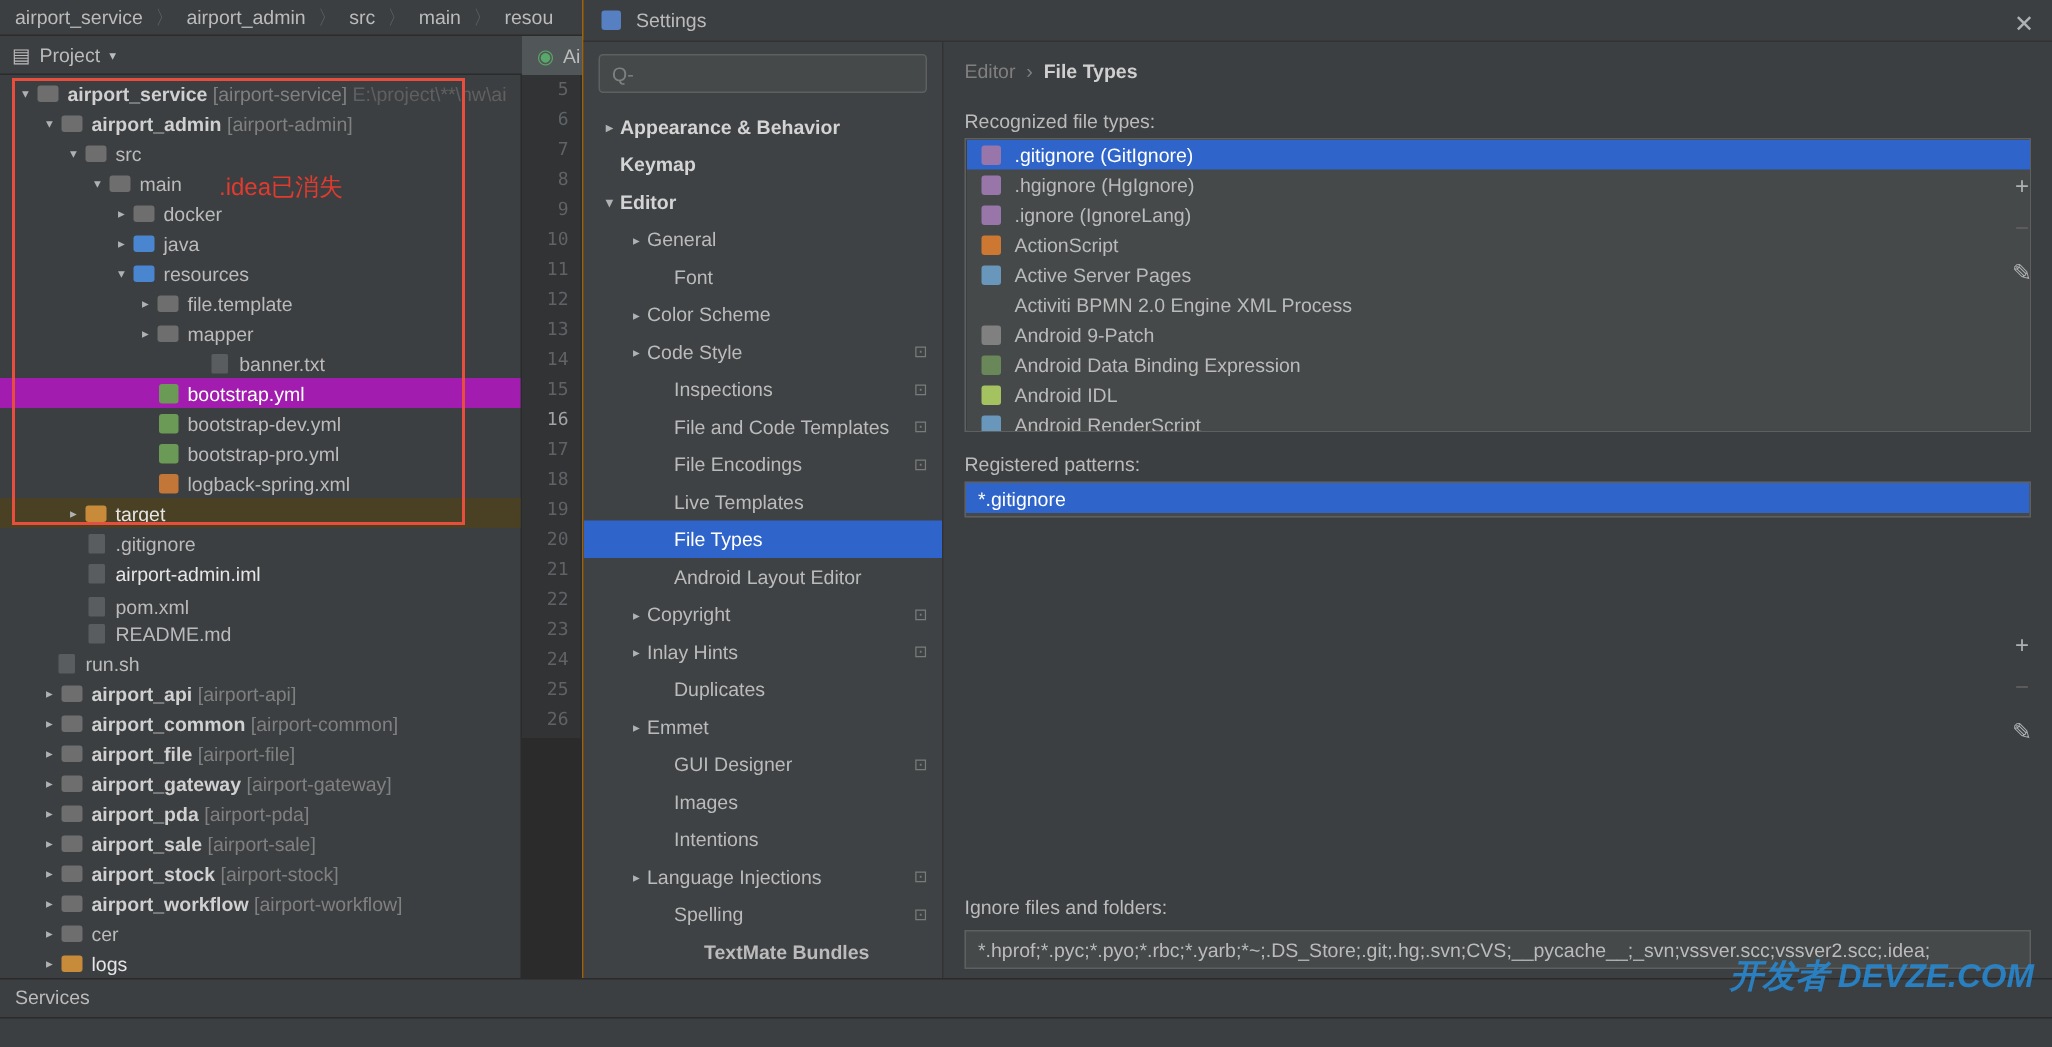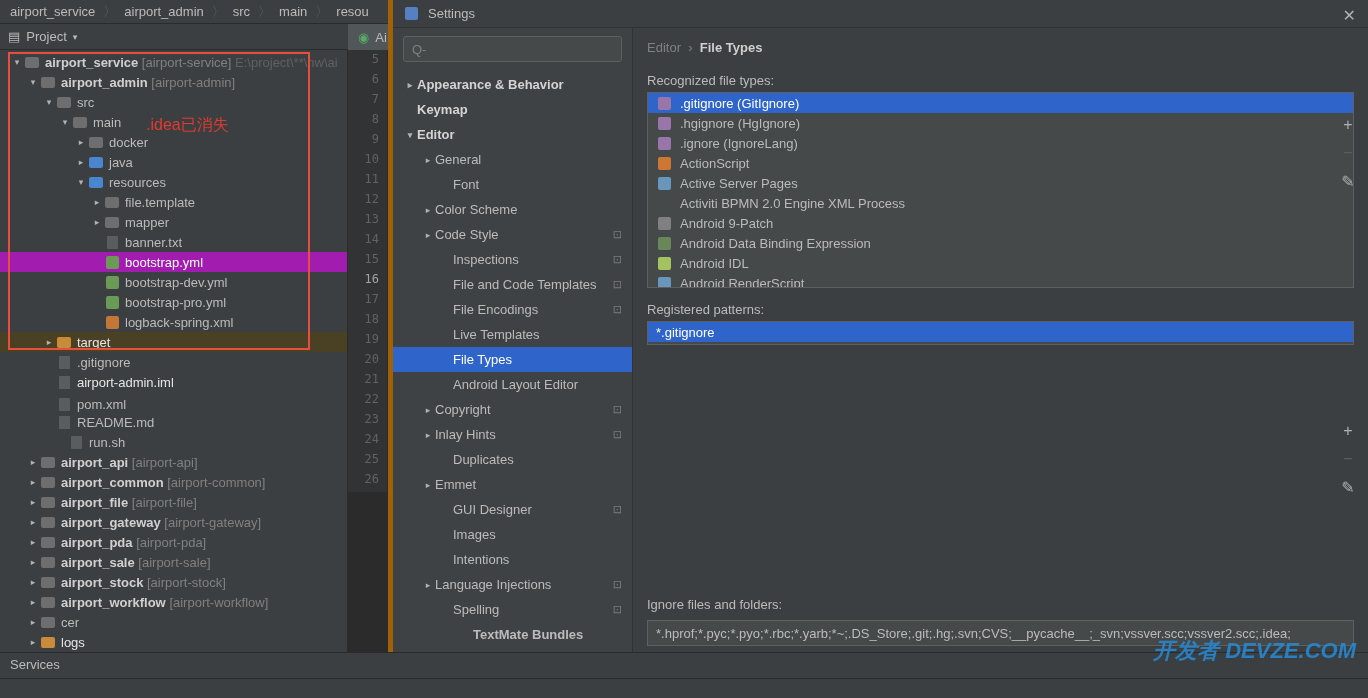--- a/index.html
+++ b/index.html
@@ -27,21 +27,21 @@
 .folder-orange{background:#c88b3a;border-radius:2px;width:14px;height:11px}
 .file-generic{background:#5a5d5f;border-radius:1px;width:11px;height:13px}
 .file-yml{background:#6b9956;border-radius:2px;width:13px;height:13px}
 .file-xml{background:#c27637;border-radius:2px;width:13px;height:13px}
 .bold{font-weight:bold;color:#d0d0d0}
 .module-name{color:#808080;font-weight:normal}
 .orange-text{color:#e5e5e5}
 .gutter{width:40px;background:#313335;border-right:1px solid #2b2b2b;padding-top:2px}
 .line-num{height:20px;text-align:right;padding-right:8px;color:#606366;font-family:Consolas,monospace;font-size:12px}
 .line-num.current{color:#a4a3a3}
-.settings{position:absolute;left:388px;top:0;right:0;bottom:0;background:#3c3f41;border-left:5px solid #a16207;display:flex;flex-direction:column}
+.settings{position:absolute;left:388px;top:0;right:0;bottom:0;background:#3c3f41;border-left:1px solid #a16207;display:flex;flex-direction:column}
 .settings-title{height:28px;padding:0 12px;border-bottom:1px solid #323232}
 .settings-title .t{color:#bbbbbb;margin-left:10px}
 .settings-close{position:absolute;right:12px;top:6px;color:#afb1b3;cursor:pointer;font-size:16px}
 .settings-body{display:flex;flex:1;overflow:hidden}
 .settings-nav{width:240px;background:#3f4244;border-right:1px solid #323232;display:flex;flex-direction:column}
 .search-box{margin:8px 10px;padding:4px 8px;background:#45494a;border:1px solid #5e6060;border-radius:3px;color:#808080;height:26px;display:flex;align-items:center}
 .nav-tree{flex:1;overflow-y:auto;padding-top:2px}
 .nav-item{display:flex;align-items:center;height:25px;cursor:pointer;color:#bbbbbb;position:relative}
 .nav-item.bold-h{font-weight:bold;color:#d4d4d4}
 .nav-item.selected{background:#2f65ca;color:#fff}
@@ -161,91 +161,91 @@
           </span>
           <span>file.template</span>
         </div>
         <div class="tree-item" style="padding-left: 92px;">
           <span class="arrow">▸</span>
           <span class="ficon">
             <span class="folder-grey"></span>
           </span>
           <span>mapper</span>
         </div>
+        <div class="tree-item" style=" justify-content: center;">
+          <span class="arrow"></span>
+          <span class="ficon">
+            <span class="file-generic"></span>
+          </span>
+          <span>banner.txt</span>
+        </div>
+        <div class="tree-item selected" style="padding-left: 92px;">
+          <span class="arrow"></span>
+          <span class="ficon">
+            <span class="file-yml"></span>
+          </span>
+          <span>bootstrap.yml</span>
+        </div>
         <div class="tree-item" style="padding-left: 92px;">
           <span class="arrow"></span>
           <span class="ficon">
+            <span class="file-yml"></span>
+          </span>
+          <span>bootstrap-dev.yml</span>
+        </div>
+        <div class="tree-item" style="padding-left: 92px;">
+          <span class="arrow"></span>
+          <span class="ficon">
+            <span class="file-yml"></span>
+          </span>
+          <span>bootstrap-pro.yml</span>
+        </div>
+        <div class="tree-item" style="padding-left: 92px;">
+          <span class="arrow"></span>
+          <span class="ficon">
+            <span class="file-xml"></span>
+          </span>
+          <span>logback-spring.xml</span>
+        </div>
+        <div class="tree-item target-row" style="padding-left: 44px;">
+          <span class="arrow">▸</span>
+          <span class="ficon">
+            <span class="folder-orange"></span>
+          </span>
+          <span><span class="orange-text">target</span></span>
+        </div>
+        <div class="tree-item" style="padding-left: 44px;">
+          <span class="arrow"></span>
+          <span class="ficon">
             <span class="file-generic"></span>
           </span>
-          <span>banner.txt</span>
-        </div>
-        <div class="tree-item selected" style="padding-left: 92px;">
-          <span class="arrow"></span>
-          <span class="ficon">
-            <span class="file-yml"></span>
-          </span>
-          <span>bootstrap.yml</span>
-        </div>
-        <div class="tree-item" style="padding-left: 92px;">
-          <span class="arrow"></span>
-          <span class="ficon">
-            <span class="file-yml"></span>
-          </span>
-          <span>bootstrap-dev.yml</span>
-        </div>
-        <div class="tree-item" style="padding-left: 92px;">
-          <span class="arrow"></span>
-          <span class="ficon">
-            <span class="file-yml"></span>
-          </span>
-          <span>bootstrap-pro.yml</span>
-        </div>
-        <div class="tree-item" style="padding-left: 92px;">
-          <span class="arrow"></span>
-          <span class="ficon">
-            <span class="file-xml"></span>
-          </span>
-          <span>logback-spring.xml</span>
-        </div>
-        <div class="tree-item target-row" style="padding-left: 44px;">
-          <span class="arrow">▸</span>
-          <span class="ficon">
-            <span class="folder-orange"></span>
-          </span>
-          <span><span class="orange-text">target</span></span>
+          <span>.gitignore</span>
         </div>
         <div class="tree-item" style="padding-left: 44px;">
           <span class="arrow"></span>
           <span class="ficon">
             <span class="file-generic"></span>
           </span>
-          <span>.gitignore</span>
+          <span><span class="orange-text">airport-admin.iml</span></span>
+        </div>
+        <div class="tree-item" style="padding-left: 44px; align-items: flex-end;">
+          <span class="arrow"></span>
+          <span class="ficon">
+            <span class="file-generic"></span>
+          </span>
+          <span>pom.xml</span>
         </div>
         <div class="tree-item" style="padding-left: 44px;">
           <span class="arrow"></span>
           <span class="ficon">
             <span class="file-generic"></span>
           </span>
-          <span><span class="orange-text">airport-admin.iml</span></span>
-        </div>
-        <div class="tree-item" style="padding-left: 44px; align-items: flex-end;">
-          <span class="arrow"></span>
-          <span class="ficon">
-            <span class="file-generic"></span>
-          </span>
-          <span>pom.xml</span>
-        </div>
-        <div class="tree-item" style="padding-left: 44px;">
-          <span class="arrow"></span>
-          <span class="ficon">
-            <span class="file-generic"></span>
-          </span>
           <span>README.md</span>
         </div>
-        <div class="tree-item" style="padding-left: 56px;">
+        <div class="tree-item" style="padding-left: 24px;">
           <span class="arrow"></span>
           <span class="ficon">
             <span class="file-generic"></span>
           </span>
           <span>run.sh</span>
         </div>
         <div class="tree-item" style="padding-left: 28px;">
           <span class="arrow">▸</span>
           <span class="ficon">
             <span class="folder-grey"></span>

